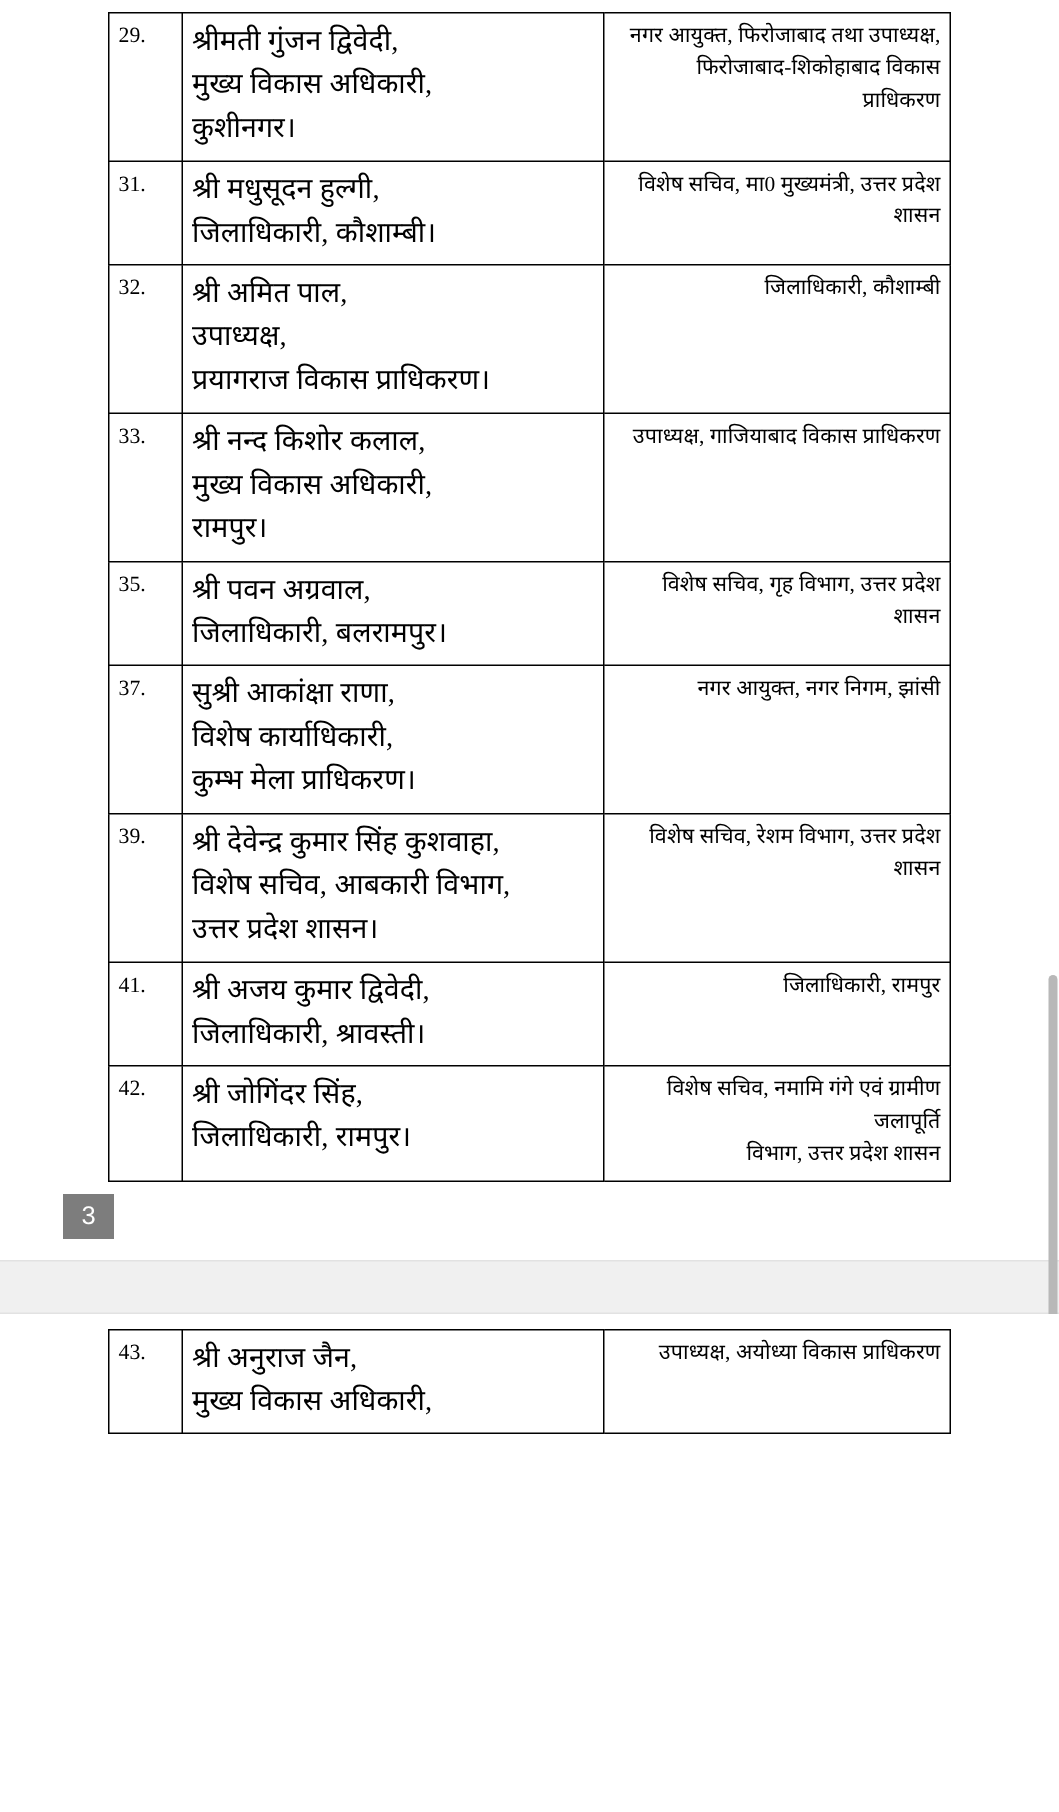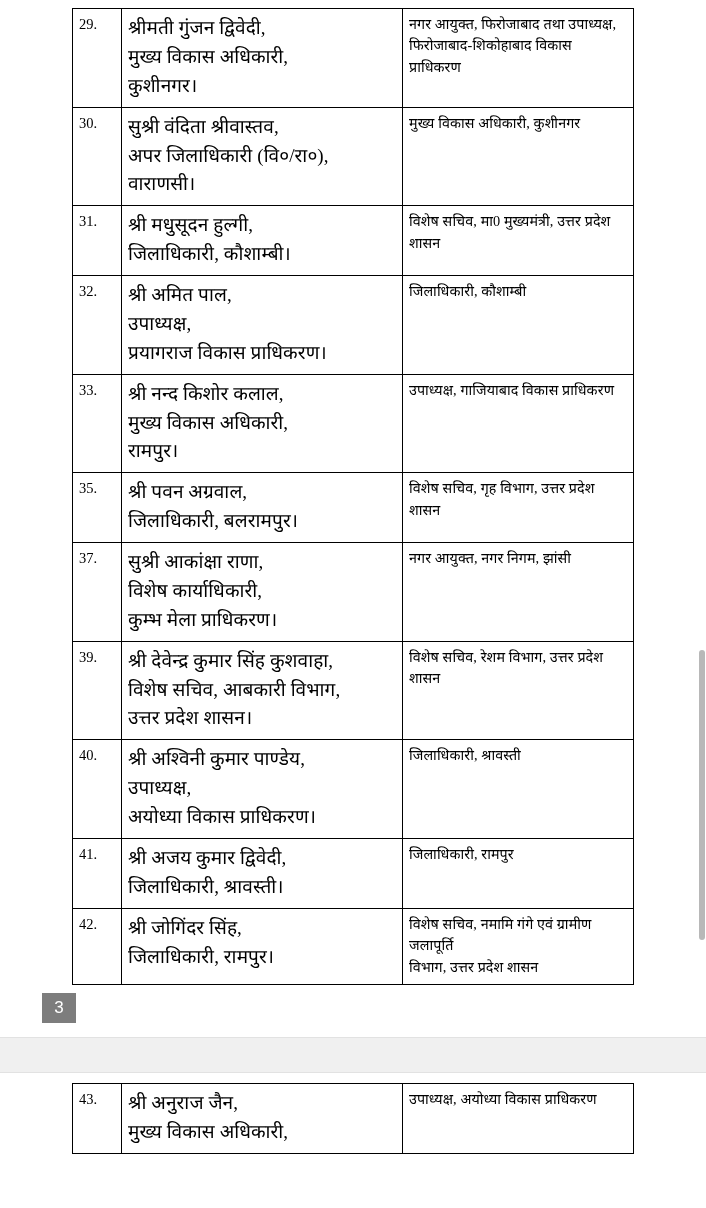--- a/index.html
+++ b/index.html
@@ -53,21 +53,21 @@
   }
   td.name {
     width: 268px;
     font-size: 19px;
     line-height: 1.52;
     letter-spacing: 0.1px;
   }
   td.posting {
     font-size: 14.3px;
     line-height: 1.5;
-    text-align: left;
+    text-align: right;
     vertical-align: middle;
     padding: 6px 8px;
     letter-spacing: 0.1px;
   }
   .nm-line {
     display: block;
     white-space: nowrap;
   }
   .pg-line {
     display: block;
@@ -110,31 +110,20 @@
             <span class="nm-line">श्रीमती गुंजन द्विवेदी,</span>
             <span class="nm-line">मुख्य विकास अधिकारी,</span>
             <span class="nm-line">कुशीनगर।</span>
           </td>
           <td class="posting">
             <span class="pg-line">नगर आयुक्त, फिरोजाबाद तथा उपाध्यक्ष,</span>
             <span class="pg-line">फिरोजाबाद-शिकोहाबाद विकास प्राधिकरण</span>
           </td>
         </tr>
         <tr>
-          <td class="sn">30.</td>
-          <td class="name">
-            <span class="nm-line">सुश्री वंदिता श्रीवास्तव,</span>
-            <span class="nm-line">अपर जिलाधिकारी (वि०/रा०),</span>
-            <span class="nm-line">वाराणसी।</span>
-          </td>
-          <td class="posting">
-            <span class="pg-line">मुख्य विकास अधिकारी,  कुशीनगर</span>
-          </td>
-        </tr>
-        <tr>
           <td class="sn">31.</td>
           <td class="name">
             <span class="nm-line">श्री मधुसूदन हुल्गी,</span>
             <span class="nm-line">जिलाधिकारी, कौशाम्बी।</span>
           </td>
           <td class="posting">
             <span class="pg-line">विशेष सचिव, मा0 मुख्यमंत्री, उत्तर प्रदेश शासन</span>
           </td>
         </tr>
         <tr>
@@ -182,31 +171,20 @@
         </tr>
         <tr>
           <td class="sn">39.</td>
           <td class="name">
             <span class="nm-line">श्री देवेन्द्र कुमार सिंह कुशवाहा,</span>
             <span class="nm-line">विशेष सचिव, आबकारी विभाग,</span>
             <span class="nm-line">उत्तर प्रदेश शासन।</span>
           </td>
           <td class="posting">
             <span class="pg-line">विशेष सचिव, रेशम विभाग, उत्तर प्रदेश शासन</span>
-          </td>
-        </tr>
-        <tr>
-          <td class="sn">40.</td>
-          <td class="name">
-            <span class="nm-line">श्री अश्विनी कुमार पाण्डेय,</span>
-            <span class="nm-line">उपाध्यक्ष,</span>
-            <span class="nm-line">अयोध्या विकास प्राधिकरण।</span>
-          </td>
-          <td class="posting">
-            <span class="pg-line">जिलाधिकारी, श्रावस्ती</span>
           </td>
         </tr>
         <tr>
           <td class="sn">41.</td>
           <td class="name">
             <span class="nm-line">श्री अजय कुमार द्विवेदी,</span>
             <span class="nm-line">जिलाधिकारी, श्रावस्ती।</span>
           </td>
           <td class="posting">
             <span class="pg-line">जिलाधिकारी, रामपुर</span>

